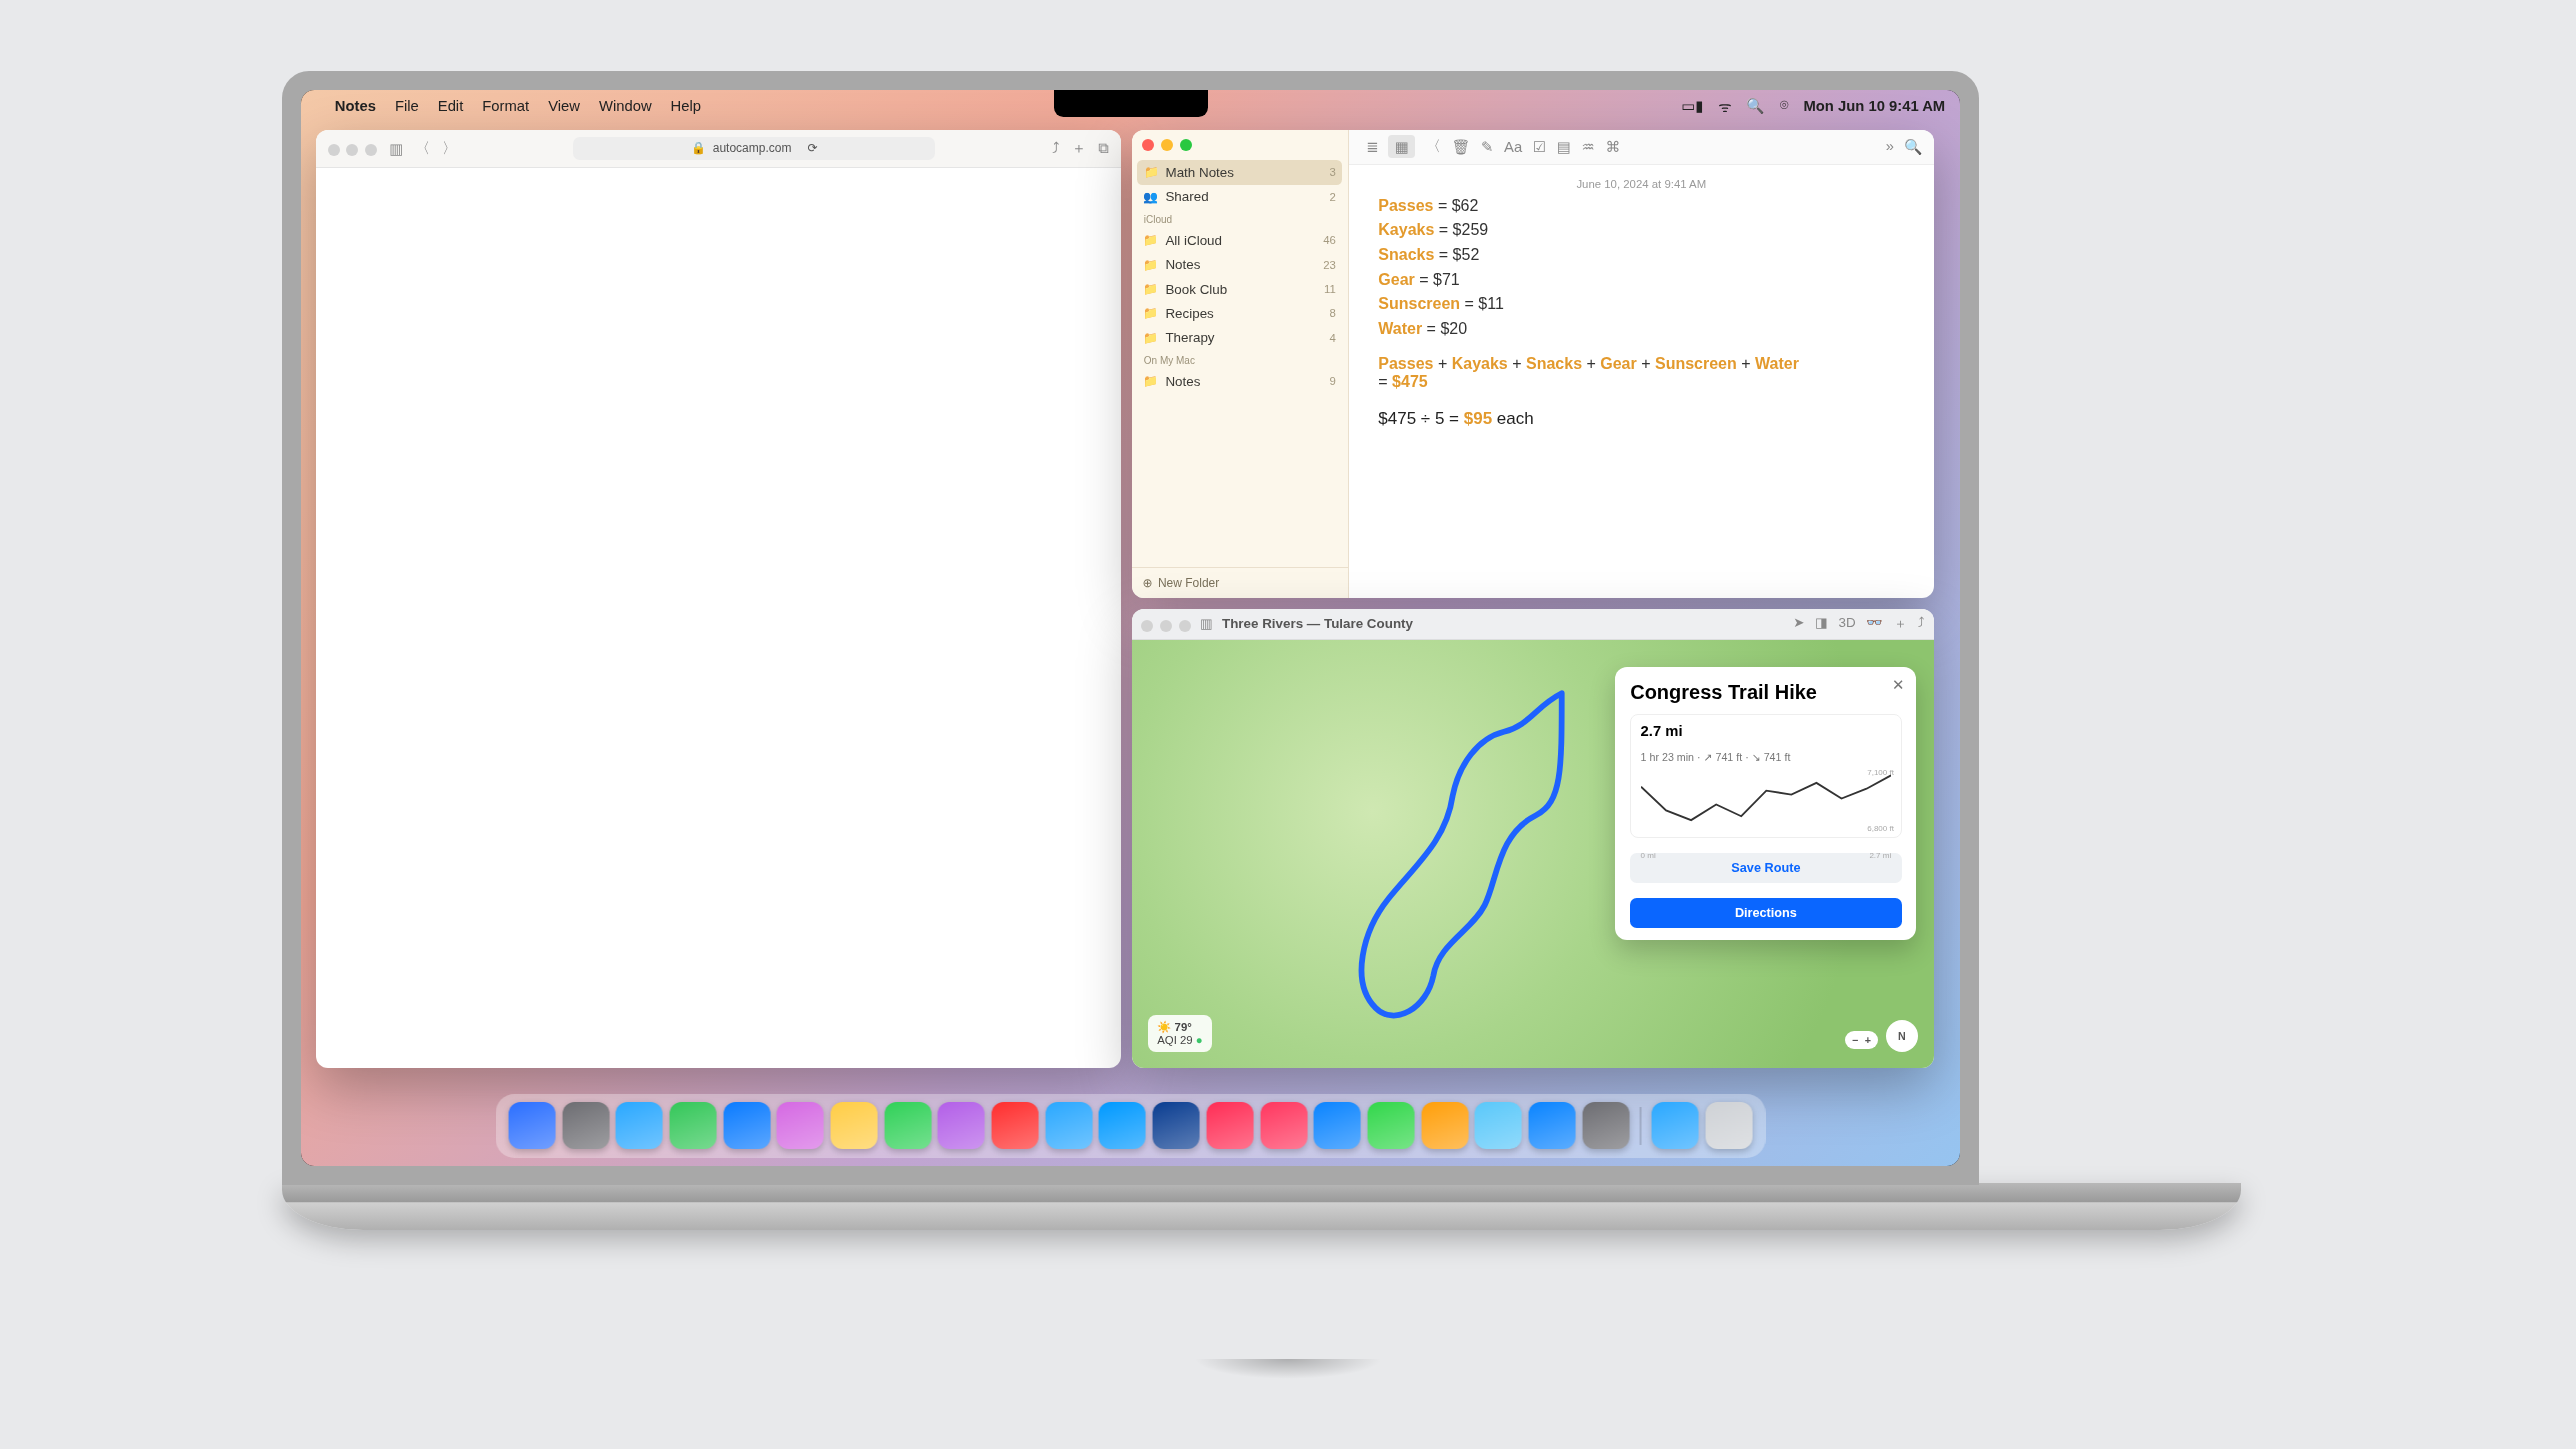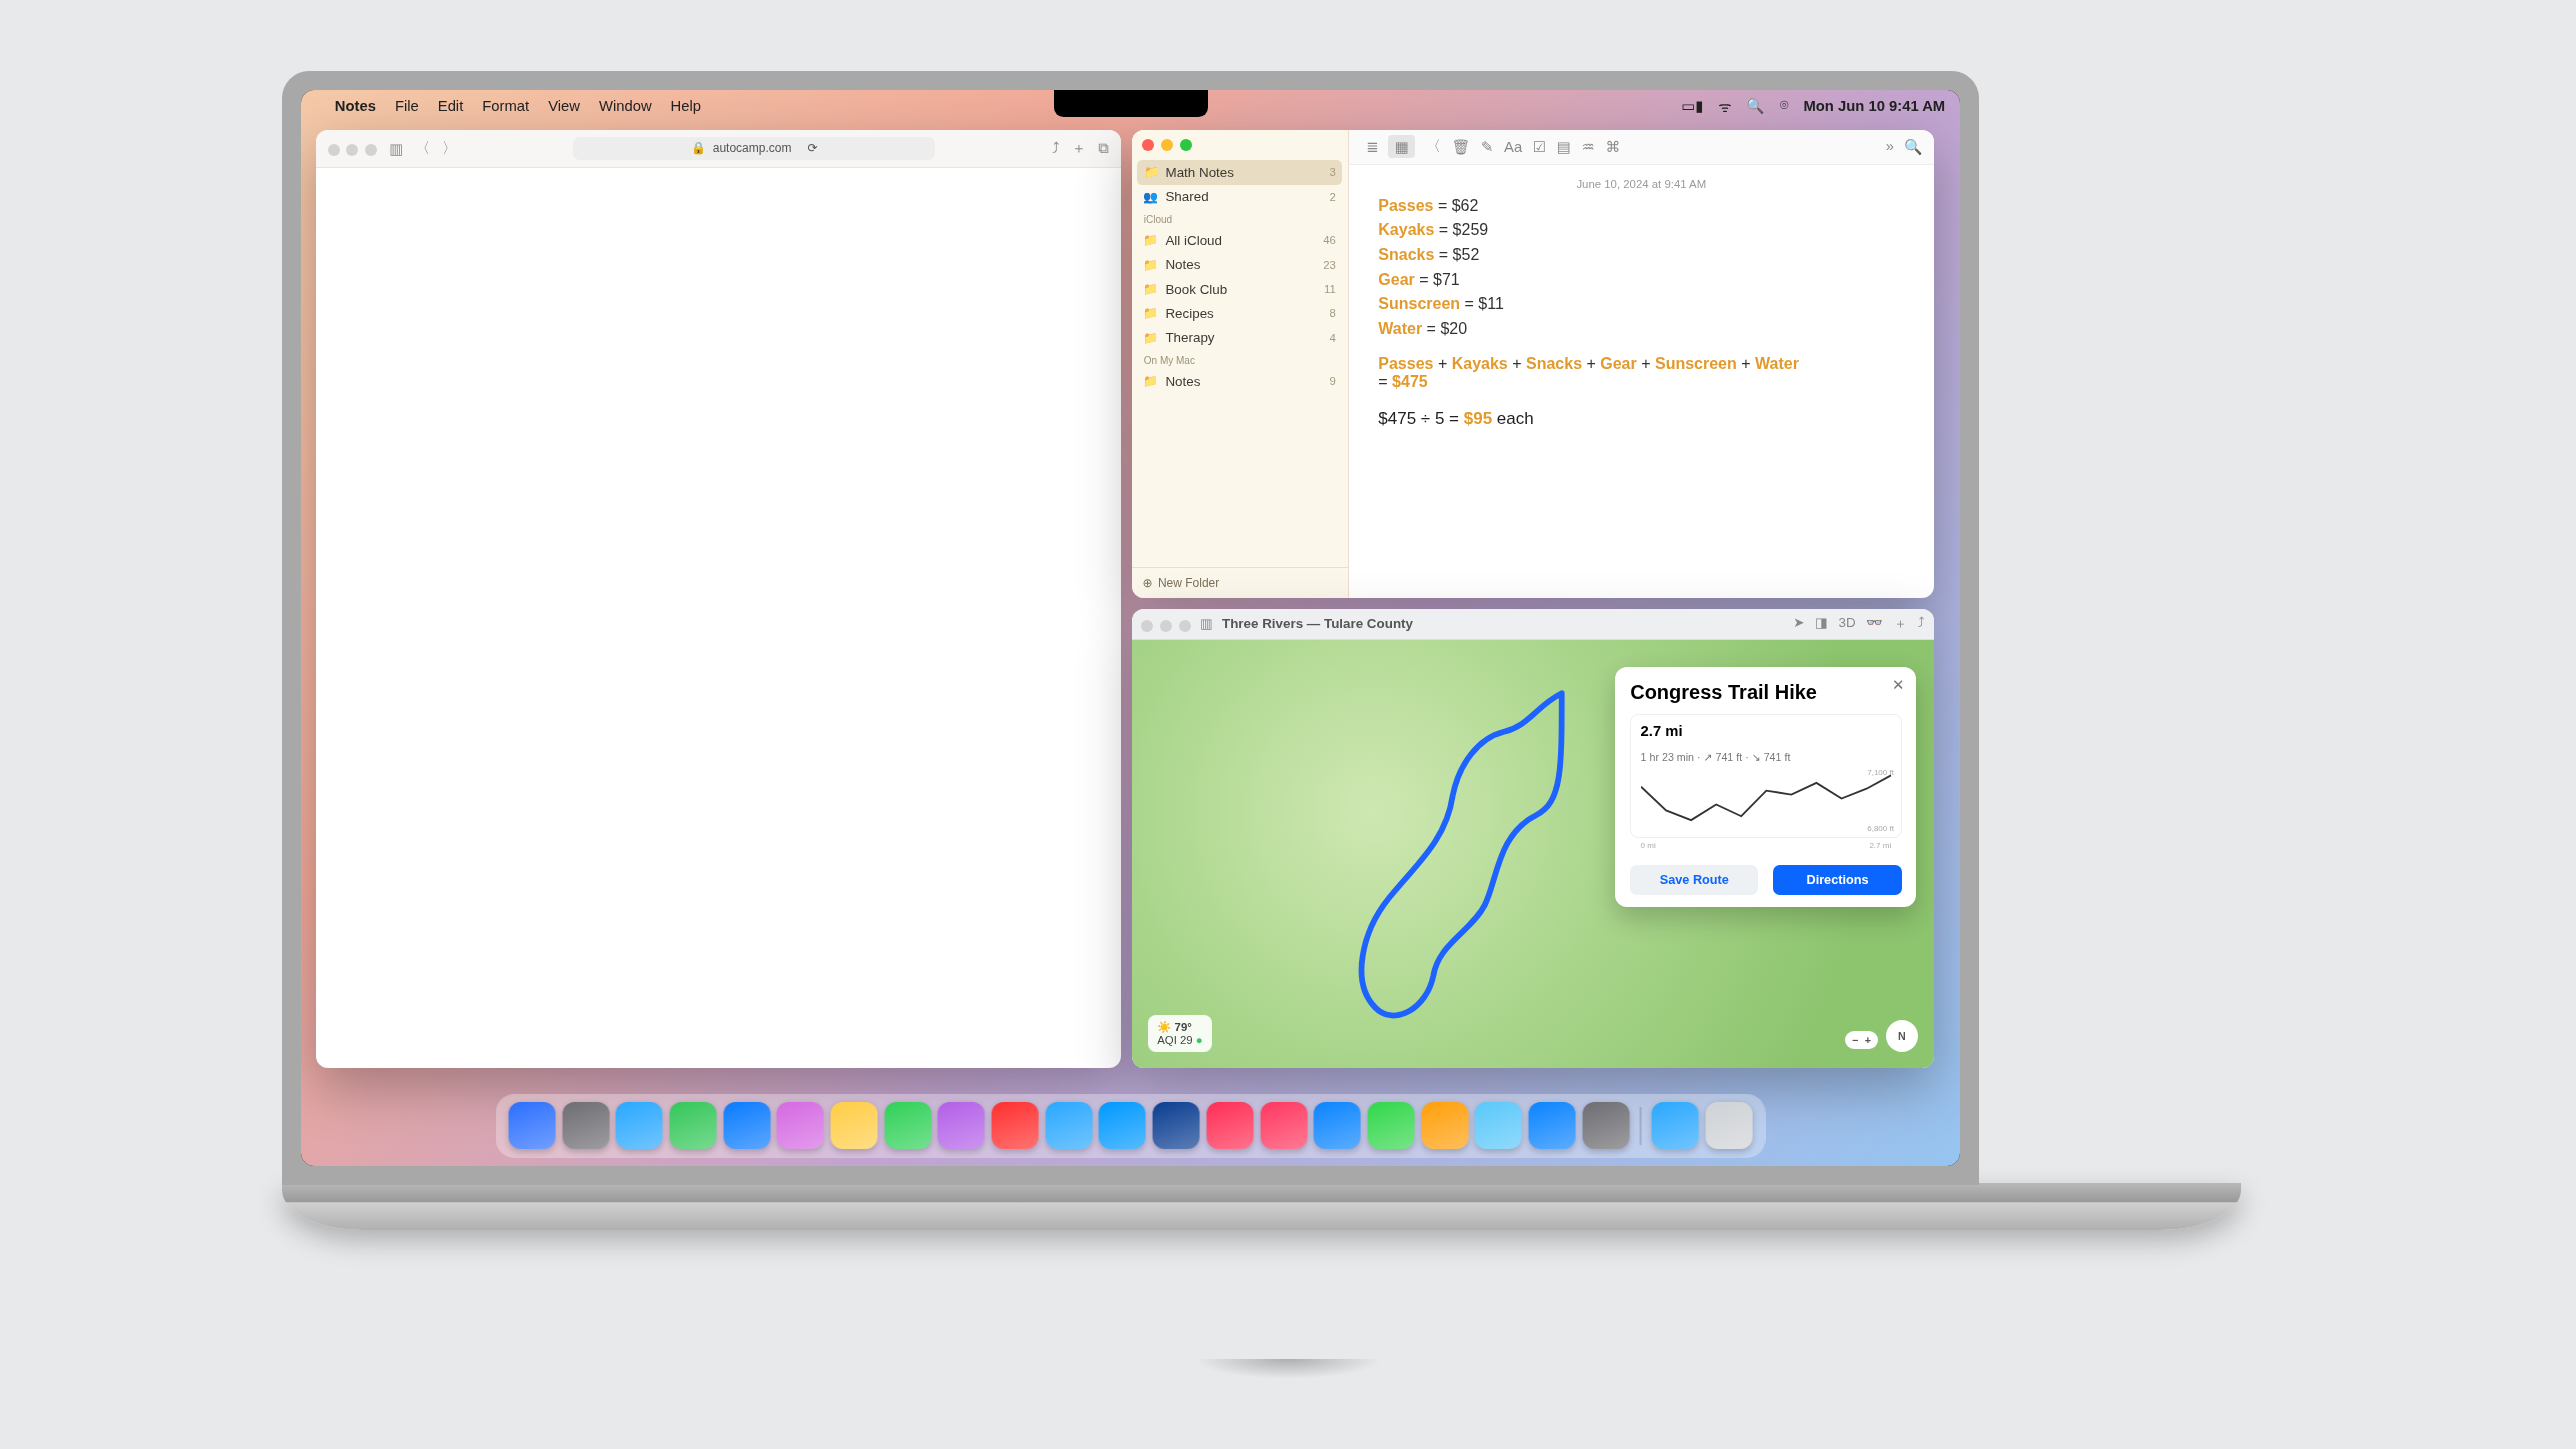--- a/index.html
+++ b/index.html
@@ -90,22 +90,22 @@
 .card { position:absolute; right:17.4px; top:27px; width:301px; background:#fff; border-radius:12px; padding:14.8px 14.8px 12px; box-shadow:0 10.7px 27px rgba(0,0,0,.2); }
 .card .close{ position:absolute; right:12px; top:9.4px; color:#777; font-size:14.8px;}
 .card h3{ font-size:20px; font-weight:800;}
 .card .stat-box{ margin-top:9.4px; border:0.7px solid #eee; border-radius:8px; padding:8px 9.4px 5.4px;}
 .card .dist{ font-weight:800; font-size:14.8px;}
 .card .meta{ color:#777; font-size:10.7px; margin-top:12px;}
 .elev { margin-top:5.4px; height:63px; position:relative;}
 .elev svg path{ stroke:#333; stroke-width:3; fill:none;}
 .elev-yl{position:absolute;right:-2.7px;top:-1.3px;font-size:8px;color:#aaa;}
 .elev-yl2{position:absolute;right:-2.7px;bottom:-1.3px;font-size:8px;color:#aaa;}
-.elev-xl{display:flex;justify-content:space-between;font-size:8px;color:#aaa;margin-top:7px;}
-.card .btns{ display:flex; gap:15px; margin-top:27px;}
+.elev-xl{display:flex;justify-content:space-between;font-size:8px;color:#aaa;margin-top:17px;}
+.card .btns{ display:flex; gap:15px; margin-top:15px;flex-direction:column;}
 .card .btn{ flex:1; padding:8px 0; border-radius:6.7px; font-weight:700; font-size:12.7px; display:flex;align-items:center;justify-content:center;}
 .card .btn.save{ background:#eef1f4; color:#0a66ff;}
 .card .btn.dir{ background:#0a66ff; color:#fff;}
 .aqi-badge{ position:absolute; left:16px; bottom:16px; background:rgba(255,255,255,.9); border-radius:8px; padding:5.4px 9.4px; font-size:11.4px; color:#444;}
 .aqi-badge .t{font-weight:700;}
 .compass{ position:absolute; right:16px; bottom:16px; width:32px;height:32px;border-radius:50%;background:#fff;display:flex;align-items:center;justify-content:center;font-weight:800;color:#555;}
 .zoom{ position:absolute; right:56px; bottom:19px; background:#fff; border-radius:13.4px; padding:2.7px 6.7px; display:flex; gap:6.7px; color:#555; font-weight:700;}
 
 
 .dock { position:absolute; left:50%; bottom:8px; transform:translateX(-50%); height:64px; padding:8px 13.4px; border-radius:19px; background:rgba(255,255,255,.3); backdrop-filter: blur(13.4px); display:flex; align-items:center; gap:6.7px; }

